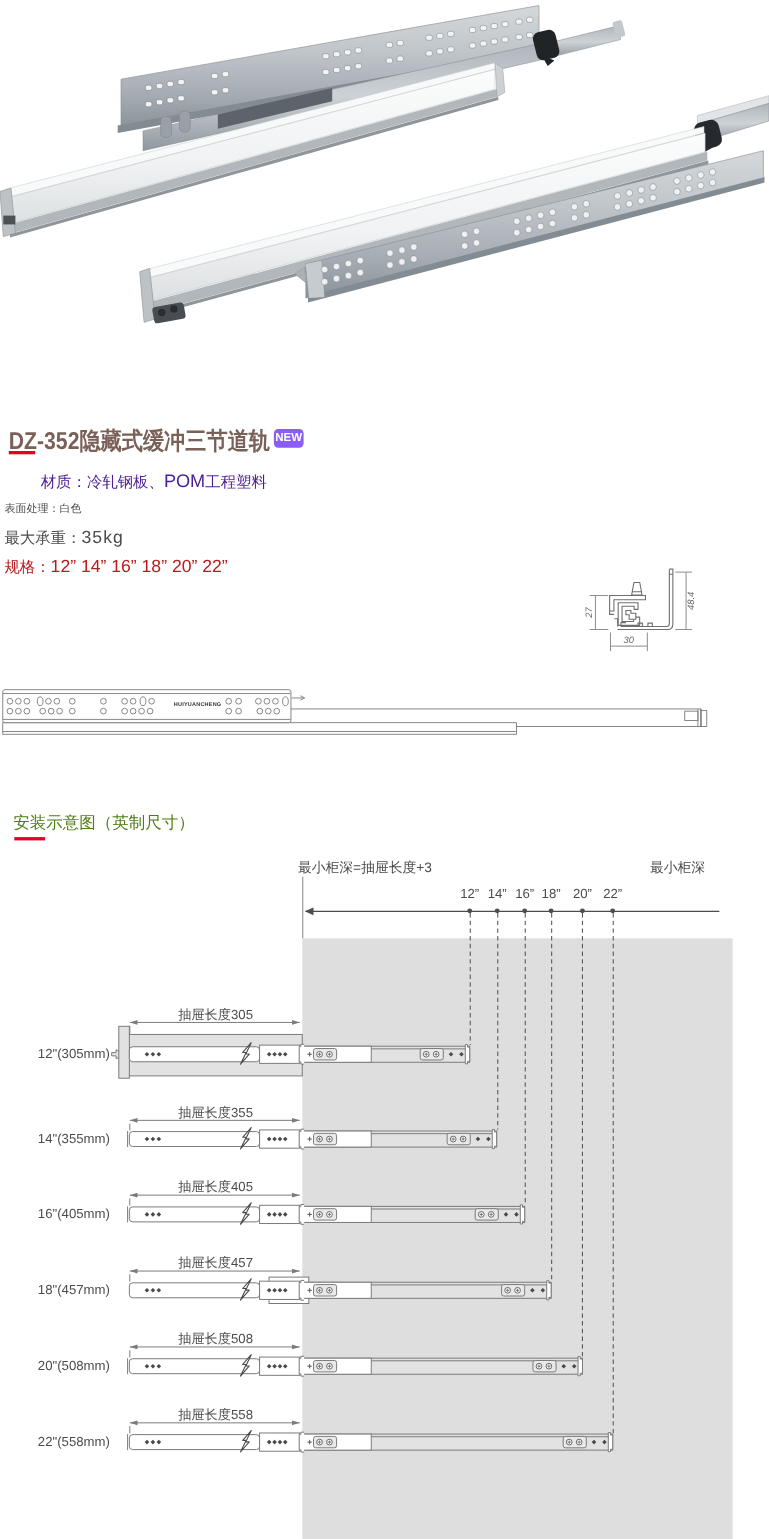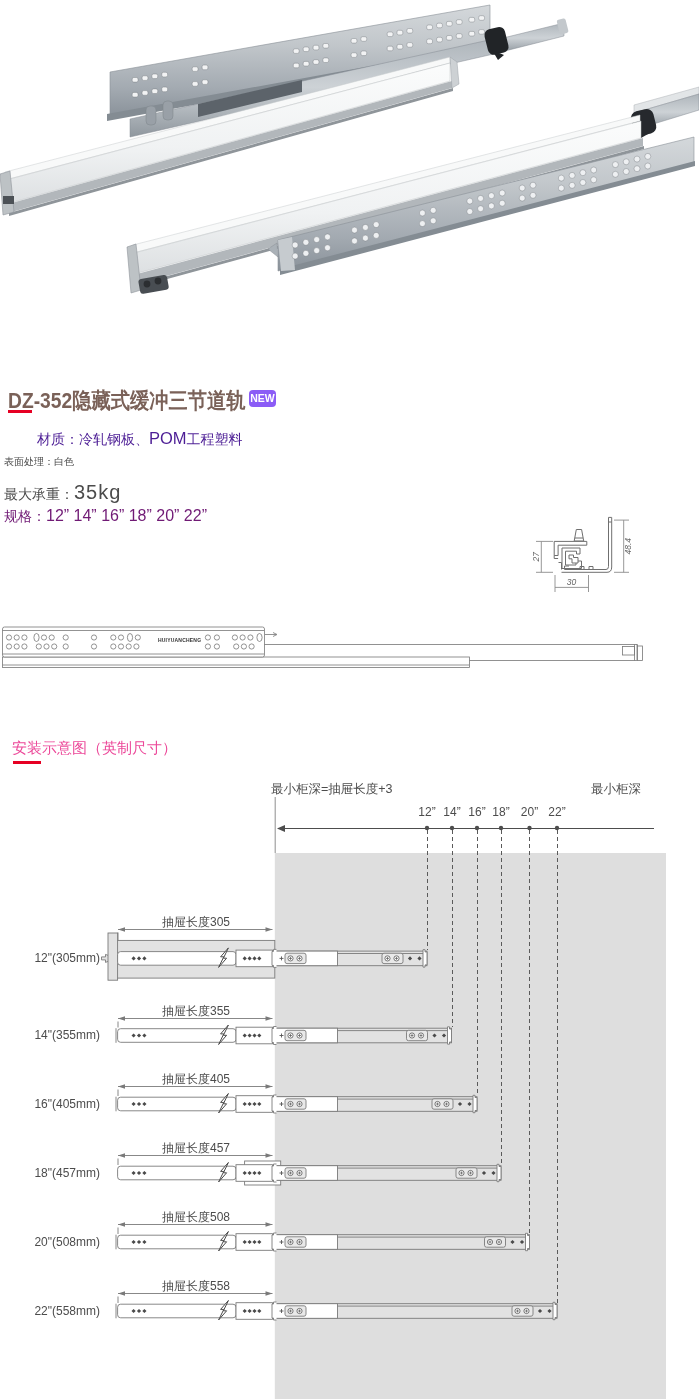--- a/index.html
+++ b/index.html
@@ -179,23 +179,23 @@
 <div class="abs" style="left:8px;top:386px;font-size:22px;font-weight:bold;color:#7a6158;white-space:nowrap;transform:scaleX(0.875);transform-origin:0 0;">DZ-352隐藏式缓冲三节道轨</div>
 
 <div class="abs" style="left:8px;top:410px;width:24px;height:3px;background:#e60023;"></div>
 
 <div class="abs" style="left:249px;top:390px;width:27px;height:17px;background:#8b5cf6;border-radius:4px;color:#fff;font-size:10.5px;font-weight:bold;text-align:center;line-height:17px;">NEW</div>
 
 <div class="abs" style="left:4px;top:429px;font-size:14px;color:#4c1d95;margin-left:33px;">材质：冷轧钢板、<span style="font-size:16.5px">POM</span>工程塑料</div>
 
 <div class="abs" style="left:4px;top:455px;font-size:10px;color:#4c4c4c;">表面处理：白色</div>
 
-<div class="abs" style="left:4px;top:481px;font-size:14px;color:#4c4c4c;">最大承重：<span style="font-size:20px;letter-spacing:1px">35kg</span></div>
-
-<div class="abs" style="left:4px;top:507px;font-size:14px;color:#701a75;">规格：<span style="font-size:16px">12” 14” 16” 18” 20” 22”</span></div>
+<div class="abs" style="left:4px;top:481px;font-size:14px;color:#4c4c4c;">最大承重：<span style="font-size:16px;letter-spacing:1px">35kg</span></div>
+
+<div class="abs" style="left:4px;top:507px;font-size:14px;color:#b91c1c;">规格：<span style="font-size:16px">12” 14” 16” 18” 20” 22”</span></div>
 
 <div class="abs" style="left:528px;top:505px;width:115px;height:95px;font-style:italic;">
 <svg width="115" height="95" viewBox="0 0 115 95" xmlns="http://www.w3.org/2000/svg">
   <g fill="none" stroke="#6f6f6f" stroke-width="1">
 
     <path d="M46.2 36 L48.3 24.5 L53.6 24.5 L55.7 36 Z M46.8 33 L55.1 33" fill="#fff"></path>
 
     <path d="M26.2 36.4 L58.8 36.4 L58.8 40.2 L30.1 40.2 L30.1 50.5 L26.2 50.5 L26.2 36.4 Z M26.2 50.5 L26.2 53.5 L30.1 53.5" fill="#fff"></path>
 
     <path d="M34 43 L52 43 L52 49 L48.5 49 L48.5 46.2 L37.5 46.2 L37.5 60 L48 60 L48 56 L53.5 56 L53.5 63.5 L34 63.5 Z" fill="#fff"></path>
@@ -289,21 +289,21 @@
         <circle cx="242.6" cy="22.5" r="2.6"></circle>
         <circle cx="250.4" cy="22.5" r="2.6"></circle>
     <ellipse cx="259.5" cy="22.5" rx="2.6" ry="4"></ellipse>
     <circle cx="236.2" cy="31.5" r="2.6"></circle>
         <circle cx="243.9" cy="31.5" r="2.6"></circle>
         <circle cx="251.6" cy="31.5" r="2.6"></circle>
   </g>
 </svg>
 </div>
 
-<div class="abs" style="left:12px;top:739px;font-size:15px;color:#ec4899;">安装示意图（英制尺寸）</div>
+<div class="abs" style="left:12px;top:739px;font-size:15px;color:#4d7c0f;">安装示意图（英制尺寸）</div>
 
 <div class="abs" style="left:13px;top:761px;width:28px;height:3px;background:#e60023;"></div>
 
 <div class="abs" style="left:0;top:770px;width:699px;height:629px;padding-left:29px;">
 <svg width="699" height="629" viewBox="0 0 699 629" xmlns="http://www.w3.org/2000/svg" font-family="Liberation Sans,sans-serif">
 
   <rect x="245.8" y="83" width="391.2" height="546" fill="#dedede"></rect>
 
   <text x="242" y="23" font-size="12.5" fill="#4c4c4c">最小柜深=抽屉长度+3</text>
 

